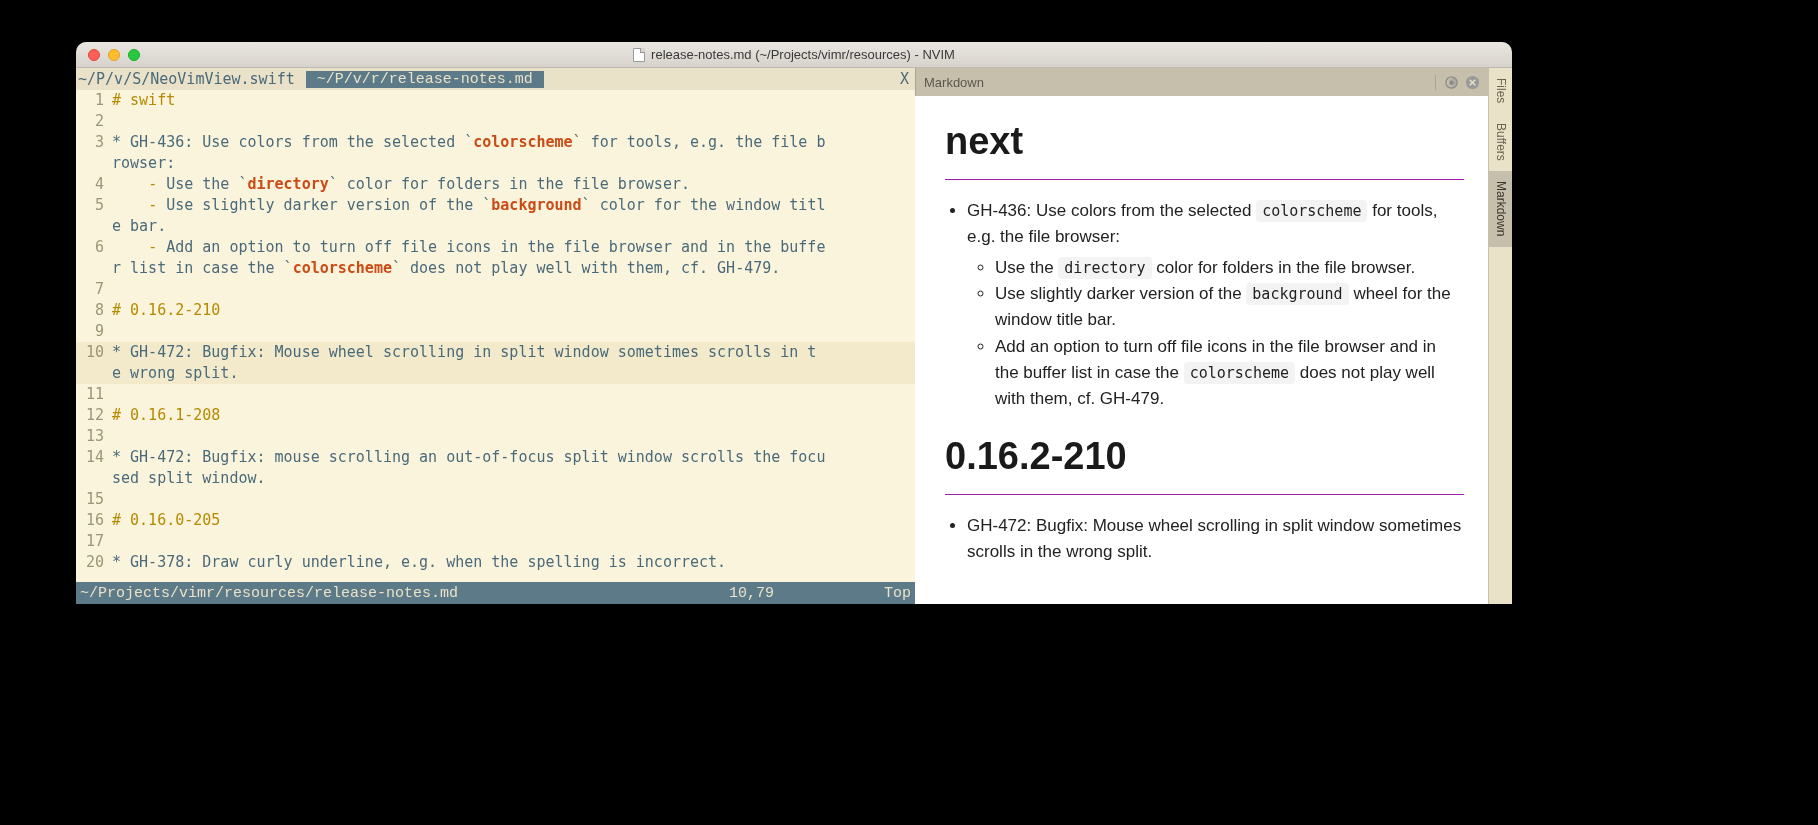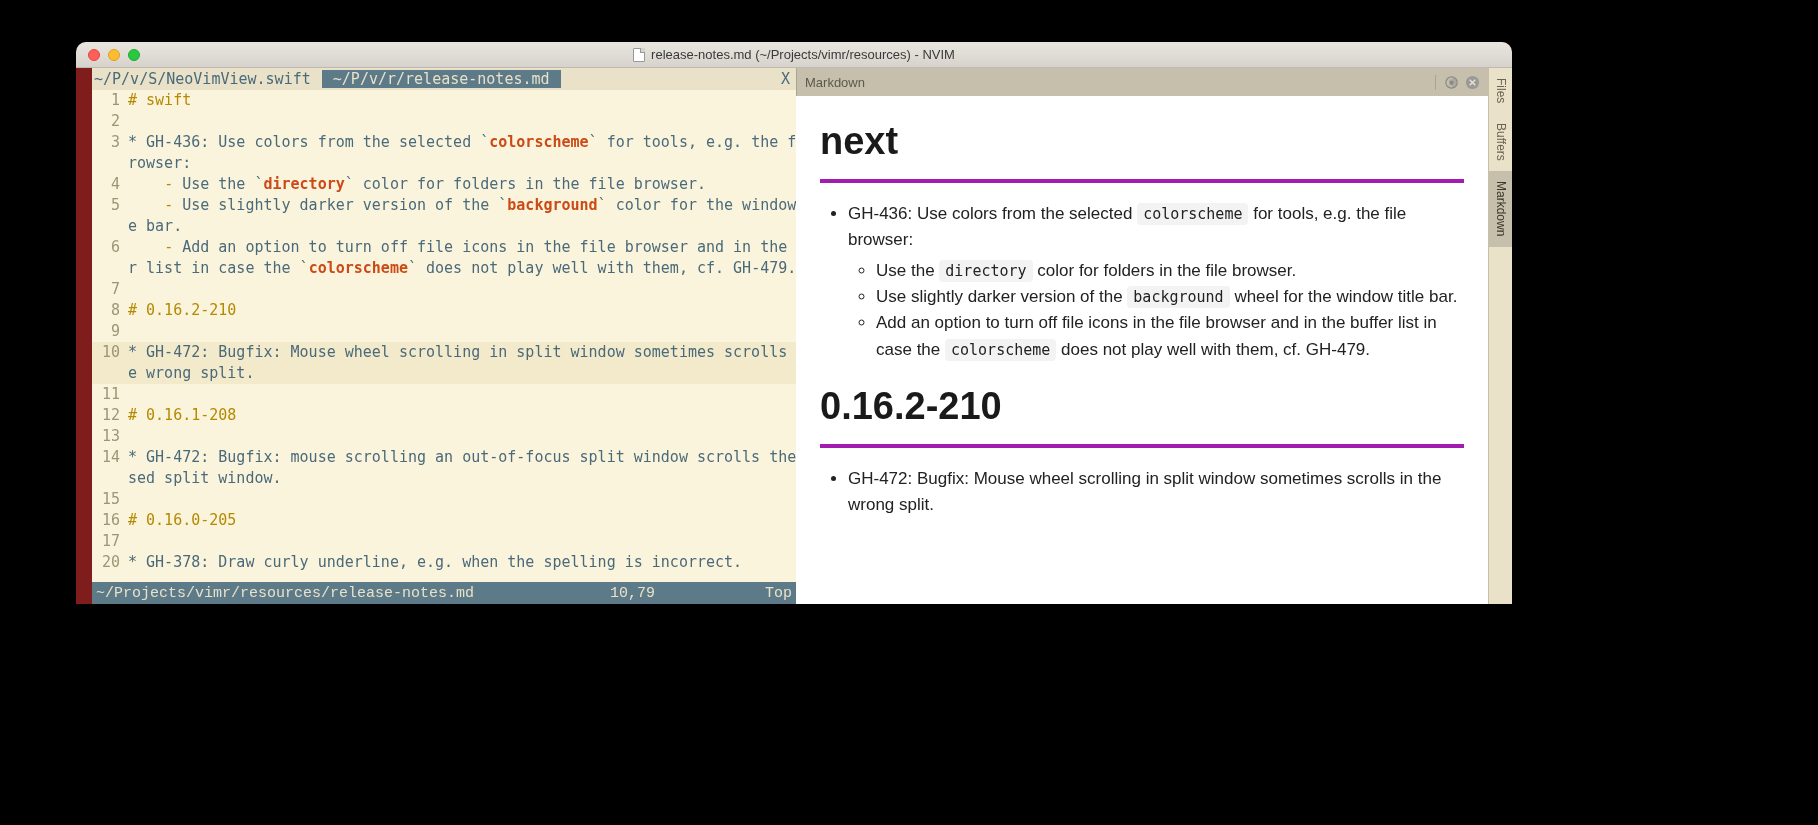--- a/index.html
+++ b/index.html
@@ -9,21 +9,21 @@
     height: 825px;
     position: relative;
     font-family: -apple-system, BlinkMacSystemFont, "Segoe UI", sans-serif;
   }
   .window {
     position: absolute;
     left: 76px;
     top: 42px;
     width: 1436px;
     height: 562px;
-    background: #7f1d1d;
+    background: #404040;
     border-radius: 10px 10px 0 0;
     box-shadow: 0 20px 50px rgba(0,0,0,0.5), 0 0 0 1px rgba(0,0,0,0.2);
     display: flex;
     flex-direction: column;
     overflow: hidden;
   }
   .titlebar {
     height: 26px;
     background: linear-gradient(#e9e6e0, #d7d3cc);
     border-bottom: 1px solid #bdb9b2;
@@ -46,29 +46,29 @@
   .doc-icon {
     width: 12px; height: 14px; background: #fff;
     border: 1px solid #999; border-radius: 1px; position: relative;
   }
   .doc-icon::after {
     content: ''; position: absolute; right: -1px; top: -1px;
     width: 4px; height: 4px; background: #d7d3cc;
     border-left: 1px solid #999; border-bottom: 1px solid #999;
   }
   .body-row { display: flex; flex: 1; min-height: 0; }
-  .editor-pane { width: 704px; display: flex; flex-direction: column; background: #fbf4dd; margin-left: 16px; }
+  .editor-pane { width: 839px; display: flex; flex-direction: column; background: #fbf4dd; }
   .tabline {
     height: 22px; background: #e9e1c8; display: flex;
     font-family: "SF Mono", Menlo, Consolas, monospace;
     font-size: 15px; color: #4a6a7a; align-items: center;
     flex-shrink: 0;
   }
   .tab { padding: 0 2px; white-space: pre; cursor: pointer; }
-  .tab.active { background: #5d7a89; color: #e9e1c8; }
+  .tab.active { background: #5d7a89; color: #e9e1c8; font-family: Liberation Mono, monospace; }
   .tab-x { margin-left: auto; padding-right: 6px; }
   .code-area {
     flex: 1; overflow: hidden;
     font-family: "SF Mono", Menlo, Consolas, monospace;
     font-size: 15px; line-height: 21px;
   }
   .code-row { display: flex; }
   .code-row.hl { background: #f2eacb; }
   .gutter {
     width: 36px; text-align: right; color: #9d9576;
@@ -98,21 +98,21 @@
   }
   .preview-header-title { flex: 1; }
   .header-icons { display: flex; gap: 6px; align-items: center; color: #888; border-left: 1px solid #aaa593; padding-left: 8px; }
   .gear-icon, .x-icon { width: 15px; height: 15px; cursor: pointer; }
   .preview-body {
     flex: 1; padding: 10px 24px 20px 24px; overflow: hidden;
     font-size: 17px; color: #222; line-height: 1.55;
   }
   .preview-body h1 {
     font-size: 38px; font-weight: 700; color: #1a1a1a;
-    border-bottom: 4px solid #a21caf; padding-bottom: 8px; margin: 6px 0 18px 0;
+    border-bottom: 1px solid #a21caf; padding-bottom: 8px; margin: 6px 0 18px 6px;
   }
   .preview-body ul { padding-left: 28px; margin-bottom: 14px; }
   .preview-body ul ul { list-style-type: circle; margin: 4px 0; }
   .preview-body li { margin: 0 0; }
   .preview-body code {
     background: #f3f3f3; padding: 2px 6px; border-radius: 4px;
     font-family: "SF Mono", Menlo, Consolas, monospace; font-size: 15px;
   }
   .side-tabs {
     width: 24px; background: #e9e1c8; display: flex;

